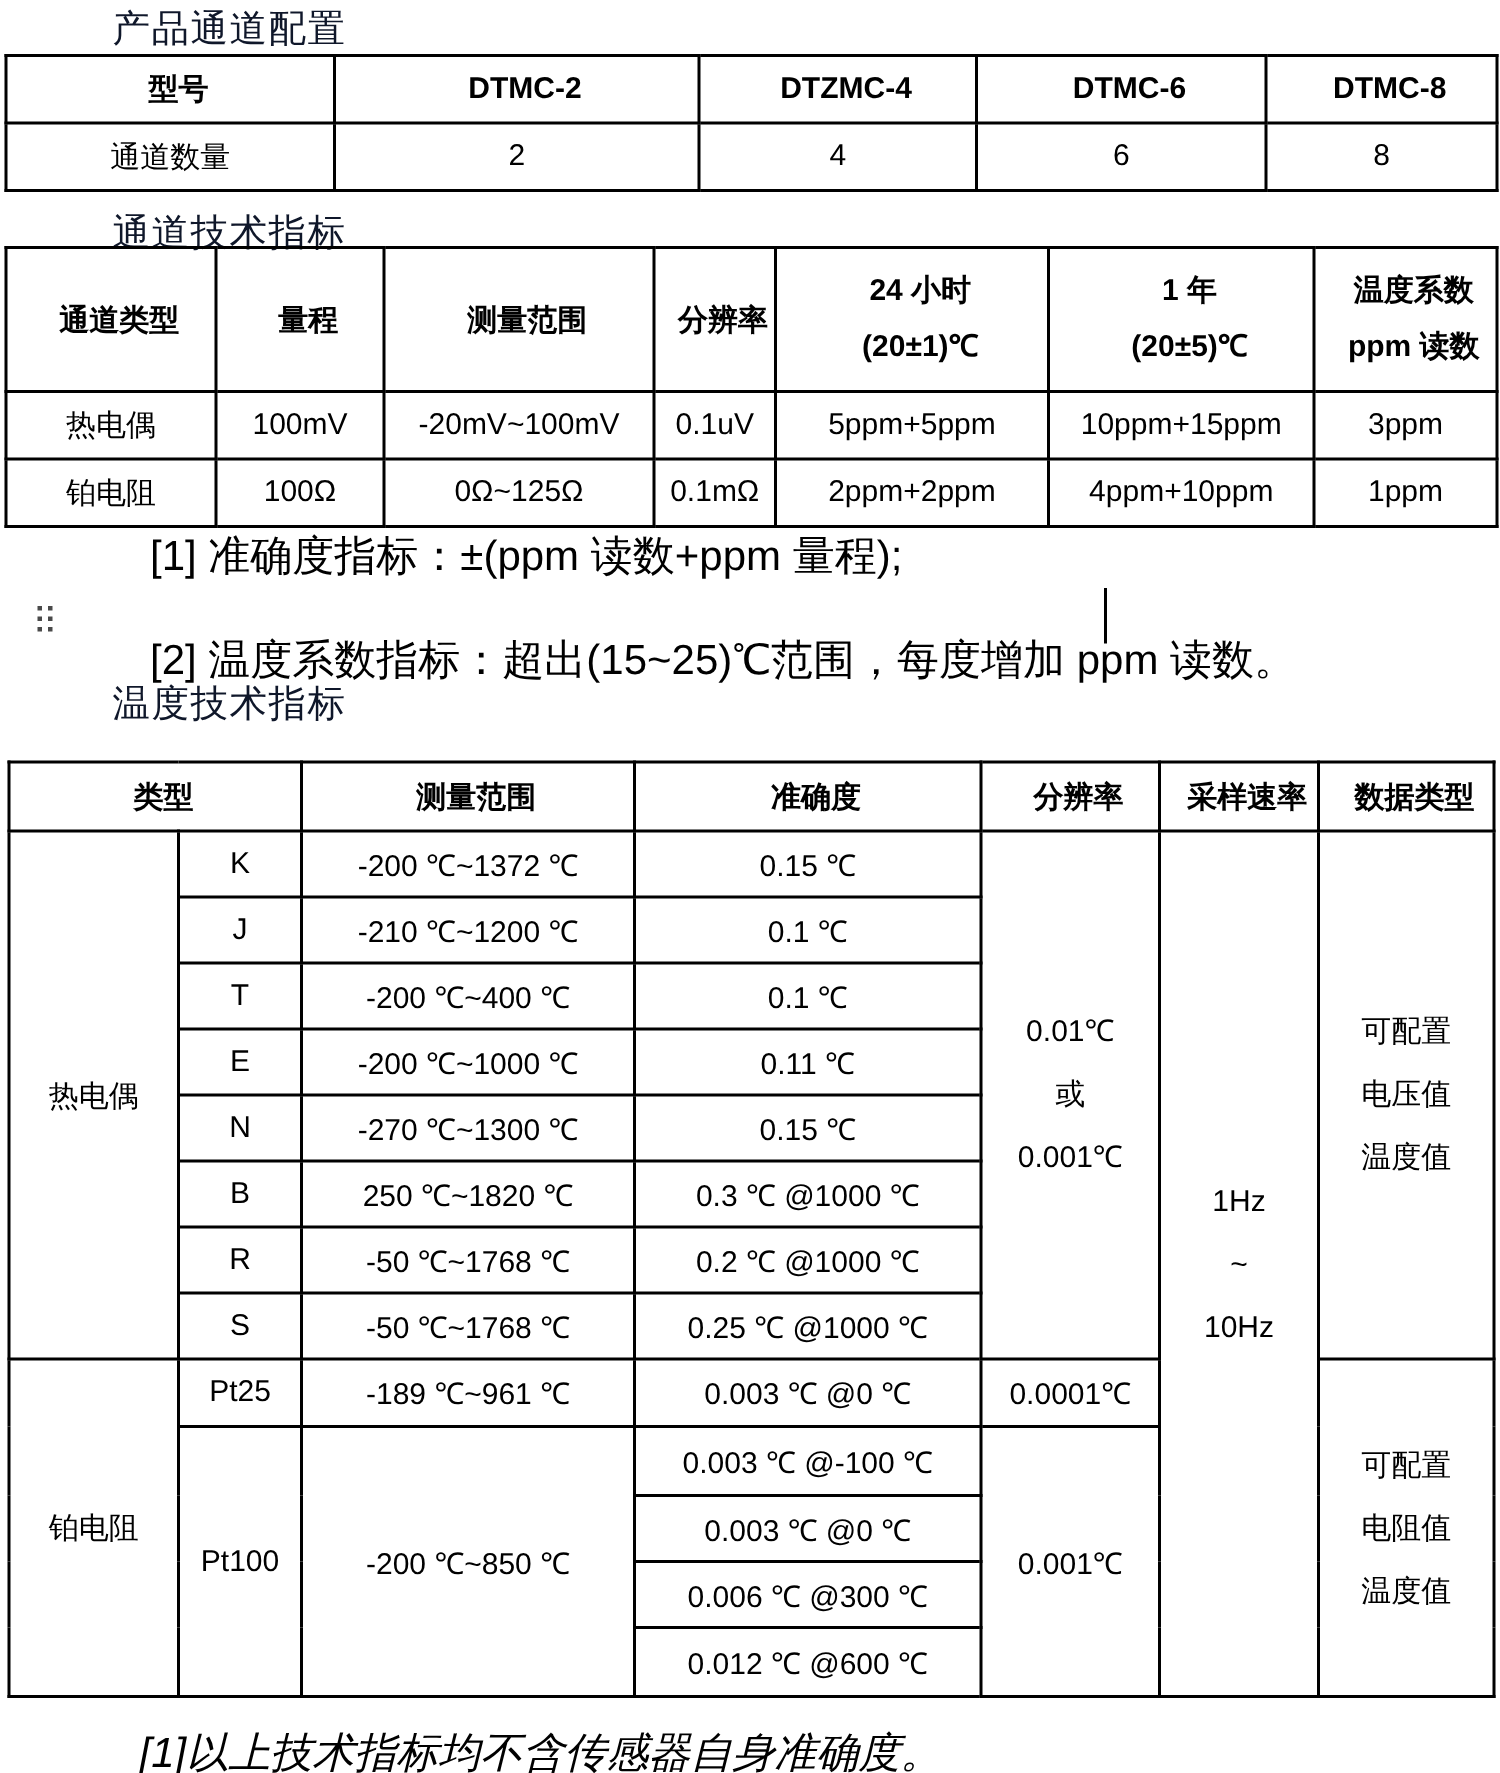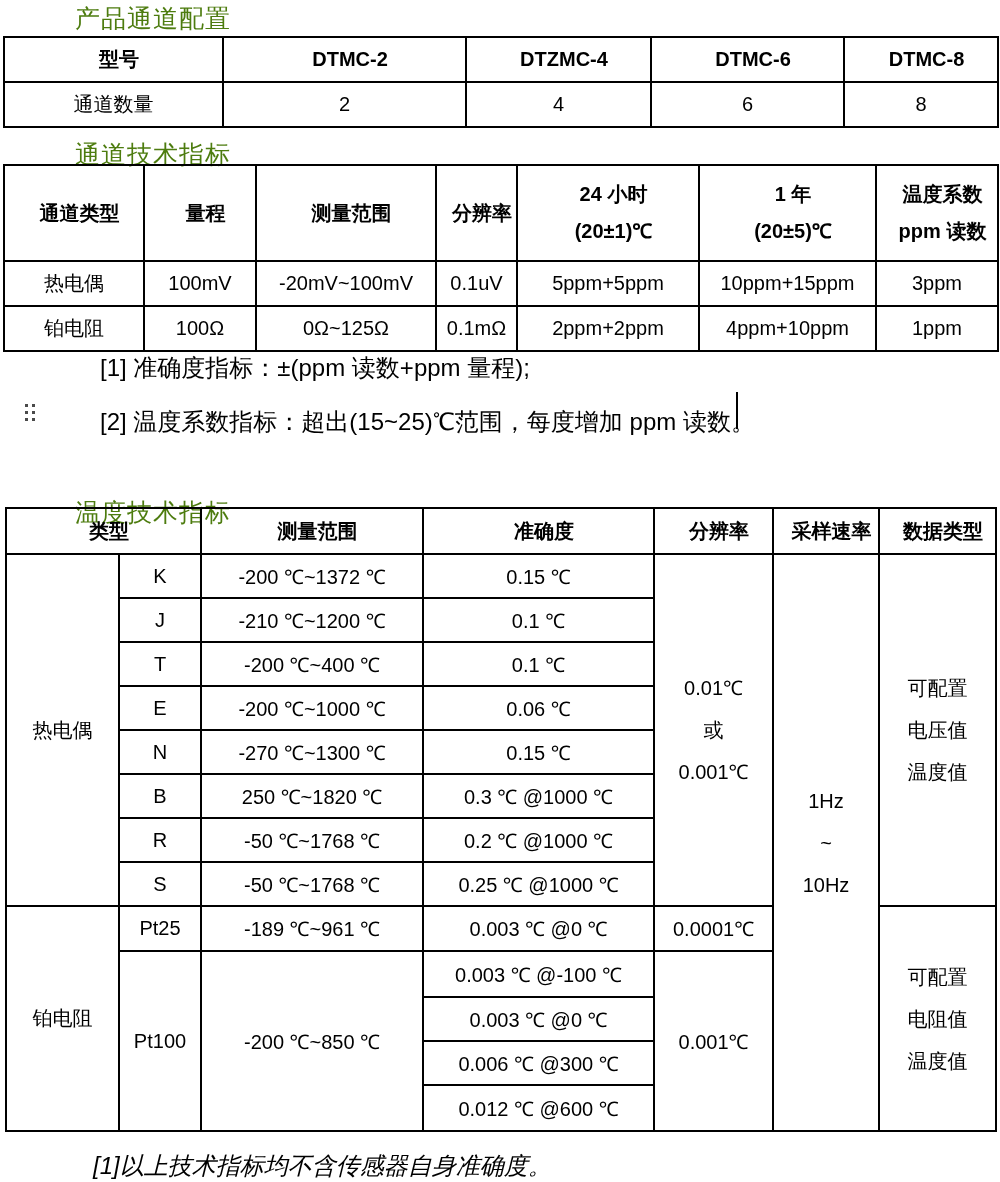--- a/index.html
+++ b/index.html
@@ -9,21 +9,21 @@
     position: relative;
     background: #ffffff;
     color: #000;
     font-family: "Liberation Sans", sans-serif;
   }
   .abs { position: absolute; }
 
   .sec-title {
     font-size: 25px;
     font-weight: 500;
-    color: #4d7c0f;
+    color: #0f172a;
     letter-spacing: 1px;
     white-space: nowrap;
   }
 
   table {
     border-collapse: collapse;
     table-layout: fixed;
   }
   th, td {
     border: 2px solid #000;
@@ -48,21 +48,21 @@
 
   
   #t3 { width: 990px; }
   #t3 thead tr { height: 46px; border-radius: 11px; }
   tr.r44 { height: 44px; }
   tr.r45 { height: 45px; }
   tr.r46 { height: 46px; }
   .ml div { line-height: 2.1; }
 
   .note {
-    font-size: 24px;
+    font-size: 28px;
     color: #000;
     white-space: nowrap;
   }
 
   
   .drag-handle {
     display: grid;
     grid-template-columns: 3px 3px;
     grid-template-rows: 3px 3px 3px;
     gap: 4px;
@@ -156,34 +156,34 @@
       <td>0Ω~125Ω</td>
       <td>0.1mΩ</td>
       <td>2ppm+2ppm</td>
       <td>4ppm+10ppm</td>
       <td>1ppm</td>
     </tr>
   </tbody>
 </table>
 
 <div class="abs note" style="left:100px; top:352px;">[1] 准确度指标：±(ppm 读数+ppm 量程);</div>
-<div class="abs note" style="left:100px; top:406px;">[2] 温度系数指标：超出(15~25)℃范围，每度增加 ppm 读数。</div>
+<div class="abs note" style="left:100px; top:421px;">[2] 温度系数指标：超出(15~25)℃范围，每度增加 ppm 读数。</div>
 
 <div class="abs drag-handle" style="left:25px; top:404px;">
   <span></span>
     <span></span>
     <span></span>
     <span></span>
     <span></span>
     <span></span>
 </div>
 
 <div class="abs text-cursor" style="left:736px; top:392px;"></div>
 
-<div class="abs sec-title" style="left:75px; top:452px;margin-top:44px;">温度技术指标</div>
+<div class="abs sec-title" style="left:75px; top:452px;">温度技术指标</div>
 
 <table id="t3" class="abs" style="left:5px; top:507px;">
   <colgroup>
     <col style="width:113px">
       <col style="width:82px">
       <col style="width:222px">
       <col style="width:231px">
     <col style="width:119px">
       <col style="width:106px">
       <col style="width:117px">
@@ -226,21 +226,21 @@
       <td>0.1 ℃</td>
     </tr>
     <tr class="r44">
       <td>T</td>
       <td>-200 ℃~400 ℃</td>
       <td>0.1 ℃</td>
     </tr>
     <tr class="r44">
       <td>E</td>
       <td>-200 ℃~1000 ℃</td>
-      <td>0.06 ℃</td>
+      <td>0.11 ℃</td>
     </tr>
     <tr class="r44">
       <td>N</td>
       <td>-270 ℃~1300 ℃</td>
       <td>0.15 ℃</td>
     </tr>
     <tr class="r44">
       <td>B</td>
       <td>250 ℃~1820 ℃</td>
       <td>0.3 ℃ @1000 ℃</td>

